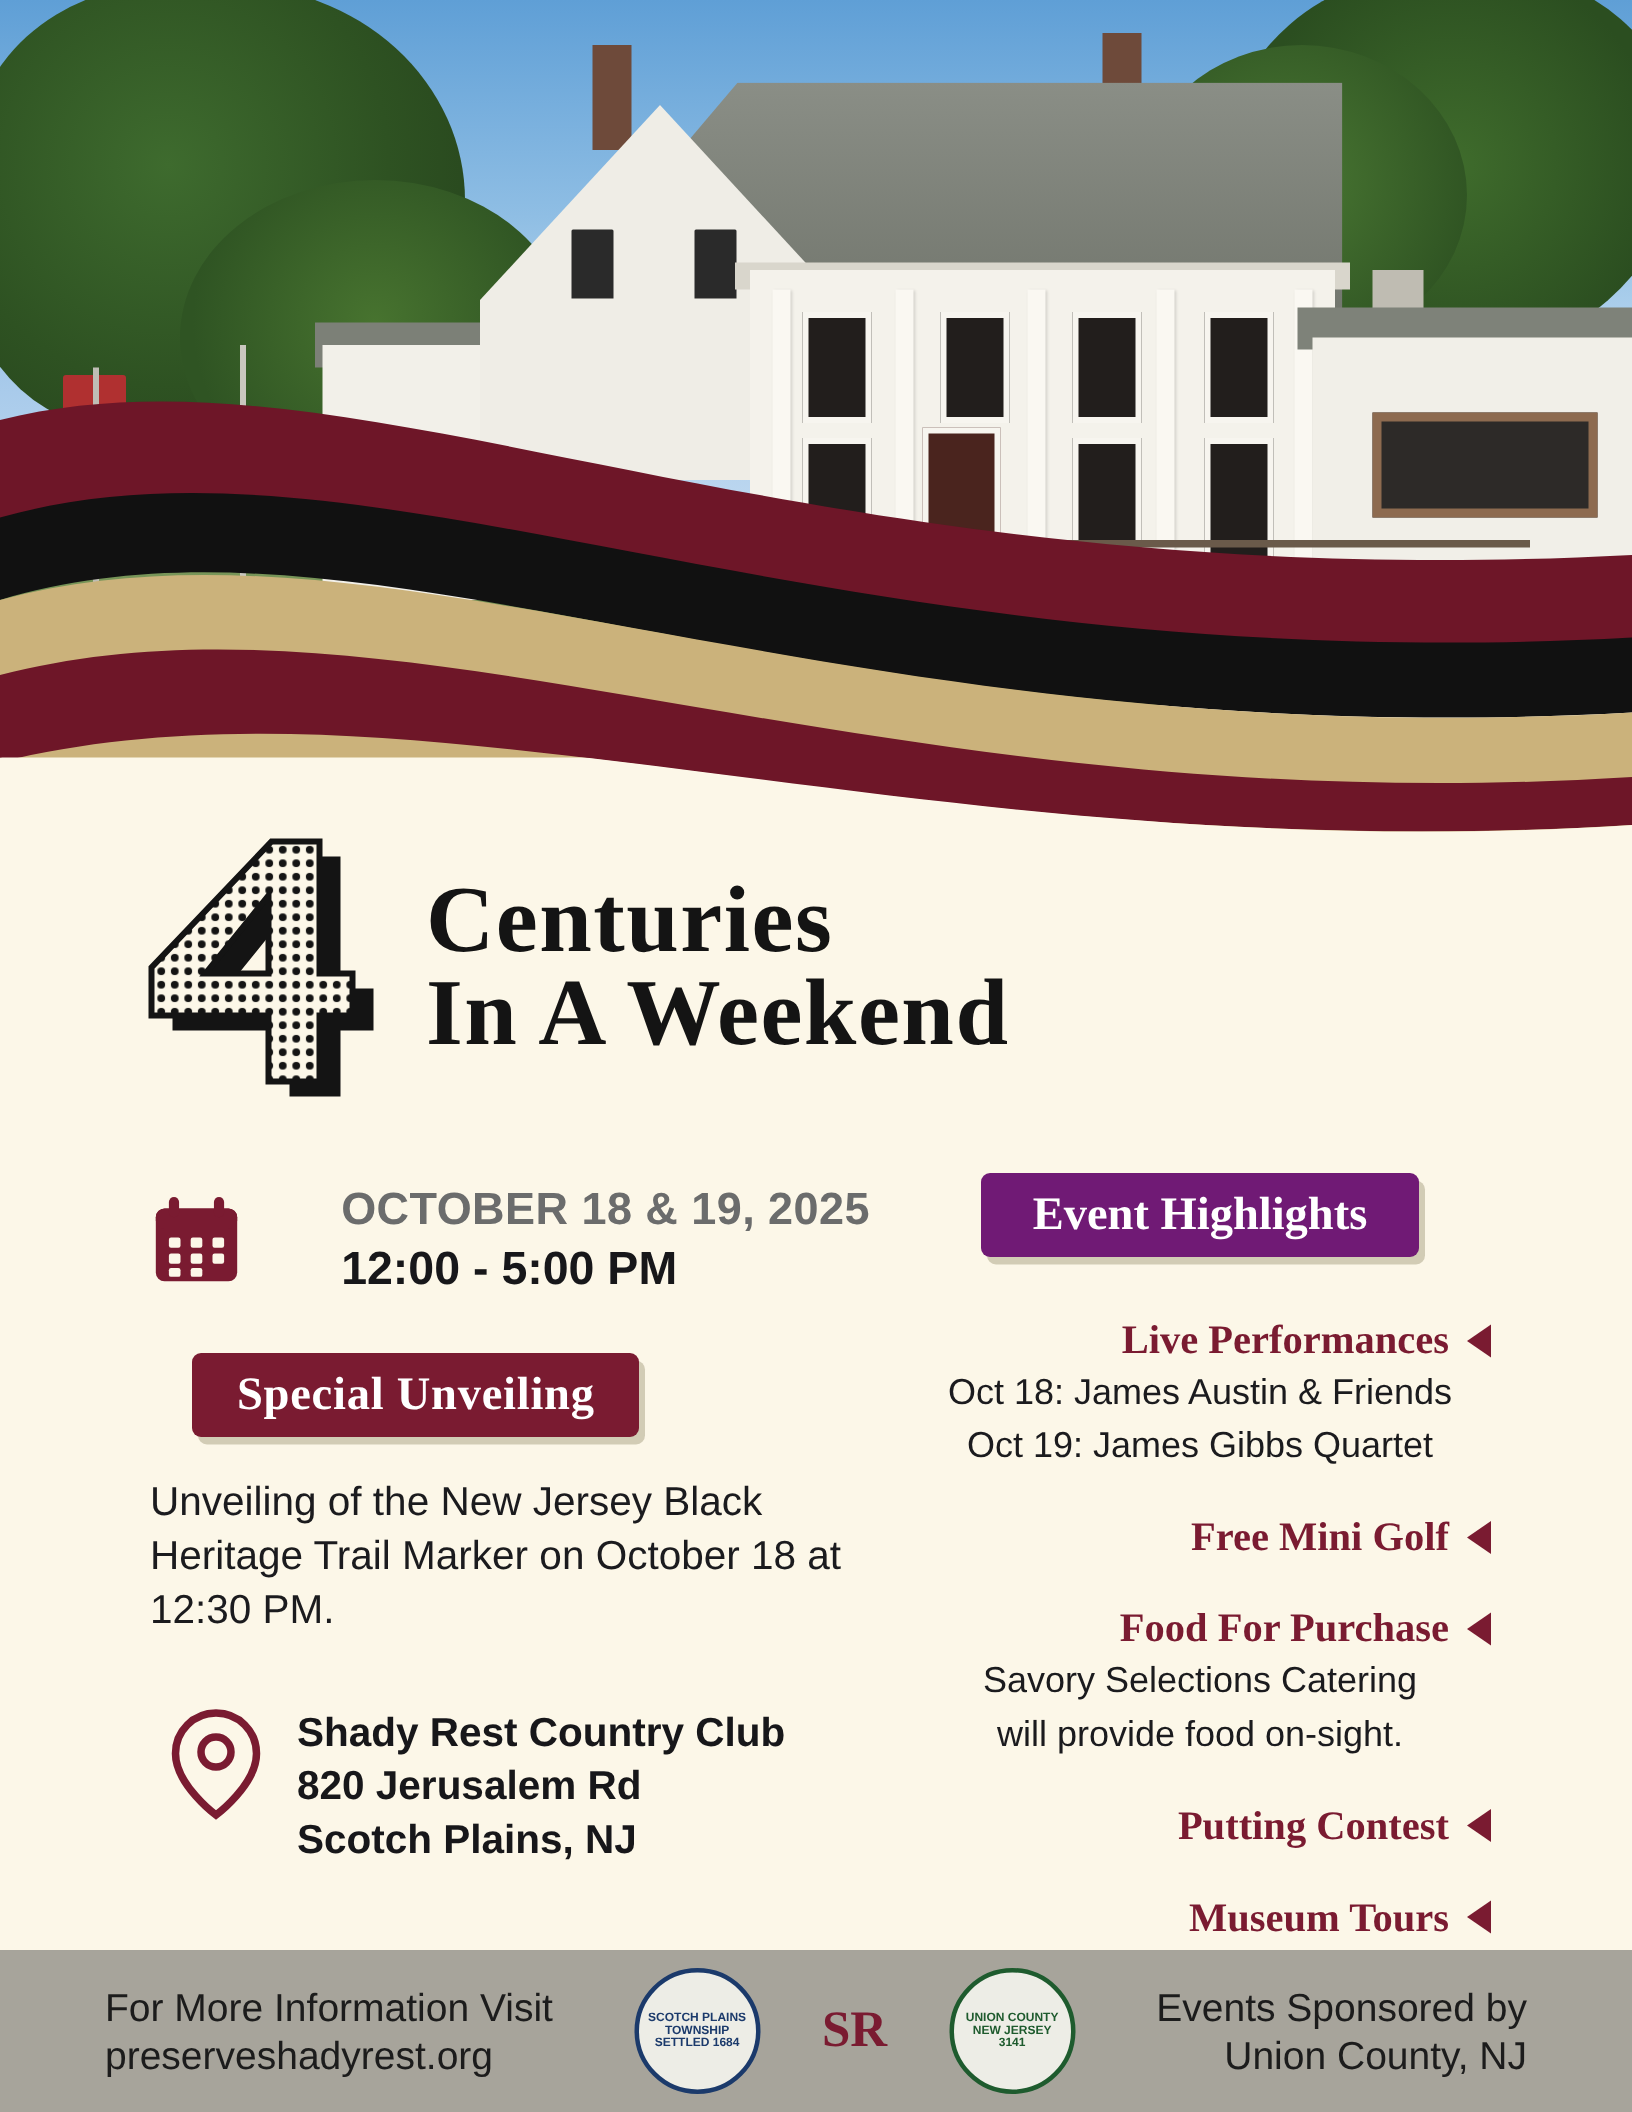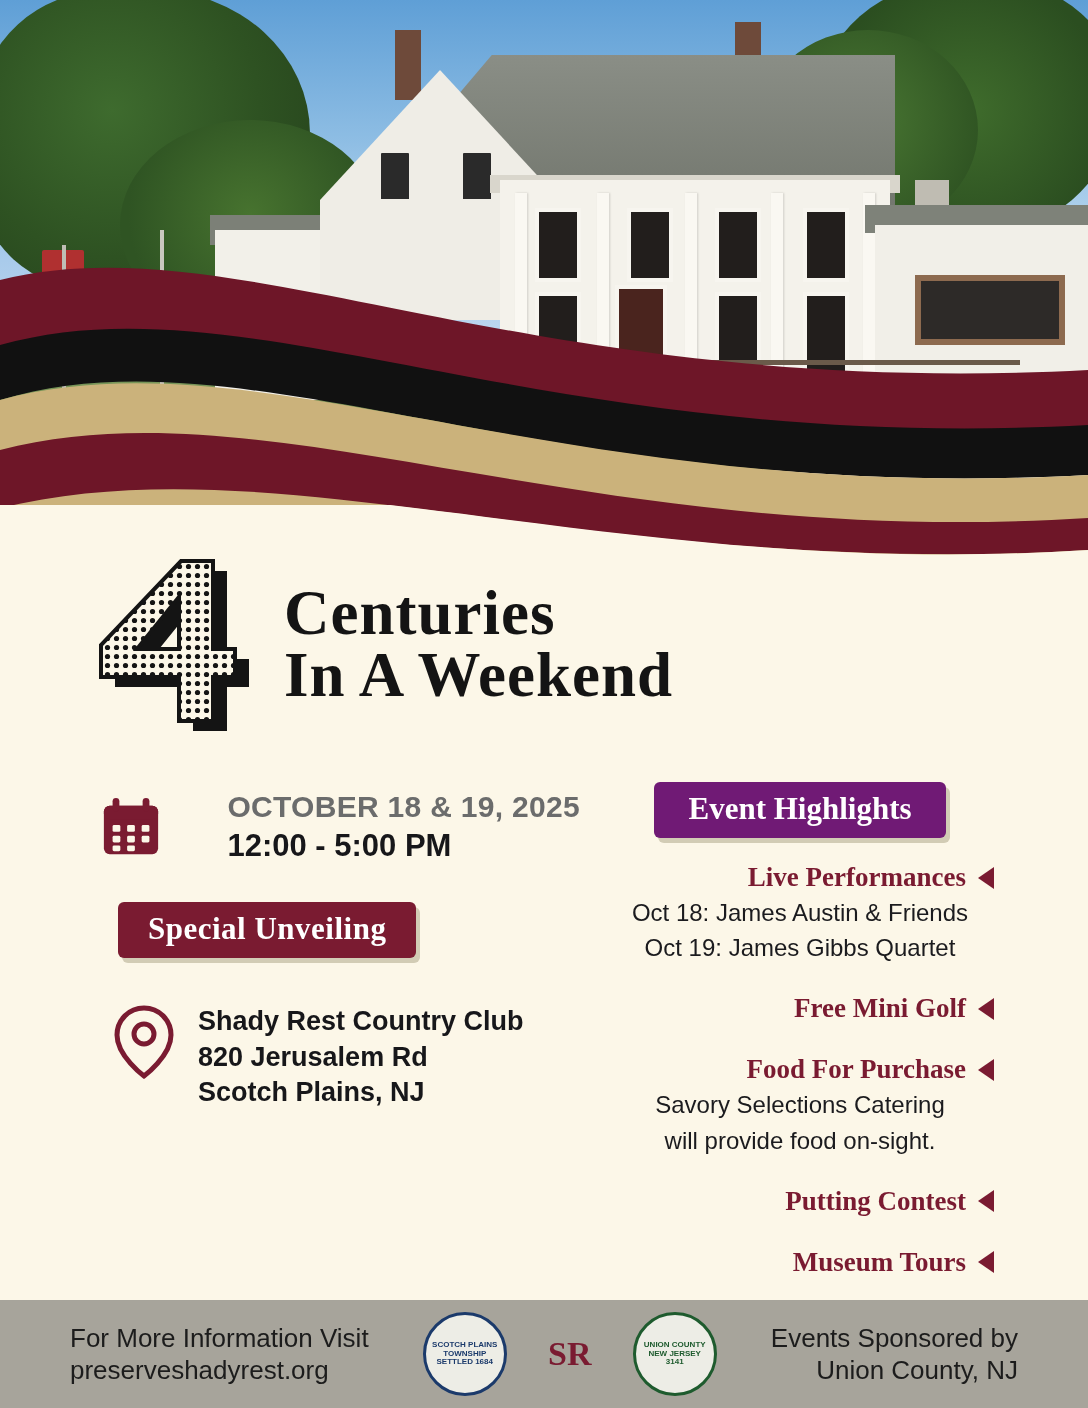--- a/index.html
+++ b/index.html
@@ -164,39 +164,39 @@
     background:#7A1B31;
     color:#FFFFFF;
     font-family:"Liberation Serif", serif;
     font-weight:bold;
     font-size:31px;
     padding:9px 30px 11px 30px;
     border-radius:6px;
     box-shadow:4px 5px 0 rgba(160,150,120,.45);
     letter-spacing:.5px;
   }
-  .special-wrap { margin-top:38px; margin-left:18px; }
+  .special-wrap { margin-top:38px; margin-left:28px; }
 
   .para {
     margin-top:26px;
     font-size:27px; line-height:1.33; color:#1B1B1E;
   }
   .loc-row { display:flex; align-items:flex-start; gap:22px; margin-top:46px; margin-left:12px; }
   .pin-icon { width:64px; height:76px; flex:none; }
   .loc-text { font-size:27px; font-weight:bold; line-height:1.32; color:#17171A; }
 
   
   .right-col { position:absolute; left:600px; top:782px; width:400px; text-align:center; }
   .eh-badge {
     display:inline-block; background:#701a75; color:#fff;
     font-family:"Liberation Serif", serif; font-weight:bold; font-size:31px;
     padding:9px 34px 11px 34px; border-radius:6px;
     box-shadow:4px 5px 0 rgba(160,150,120,.45);
   }
-  .hl { margin-top:24px; }
+  .hl { margin-top:40px; }
   .hl-head {
     font-family:"Liberation Serif", serif; font-weight:bold;
     font-size:27px; color:#7A1B31;
     display:flex; align-items:center; justify-content:flex-end; gap:12px;
     padding-right:6px;
   }
   .tri {
     width:0; height:0; border-top:11px solid transparent; border-bottom:11px solid transparent;
     border-right:16px solid #7A1B31;
   }
@@ -332,20 +332,21 @@
     <div class="date-text">
       <div class="d1">OCTOBER 18 &amp; 19, 2025</div>
       <div class="d2">12:00 - 5:00 PM</div>
     </div>
   </div>
 
   <div class="special-wrap">
     <div class="ribbon-badge">Special Unveiling</div>
   </div>
 
+  <div class="para">Unveiling of the New Jersey Black Heritage Trail Marker on October 18 at 12:30 PM.</div>
 
   <div class="loc-row">
     <svg class="pin-icon" viewBox="0 0 64 76">
       <path d="M32 4 C17 4 5 16 5 31 C5 52 32 72 32 72 C32 72 59 52 59 31 C59 16 47 4 32 4 Z" fill="none" stroke="#7A1B31" stroke-width="5"></path>
       <circle cx="32" cy="30" r="10" fill="none" stroke="#7A1B31" stroke-width="5"></circle>
     </svg>
     <div class="loc-text">
       <div>Shady Rest Country Club</div>
       <div>820 Jerusalem Rd</div>
       <div>Scotch Plains, NJ</div>

